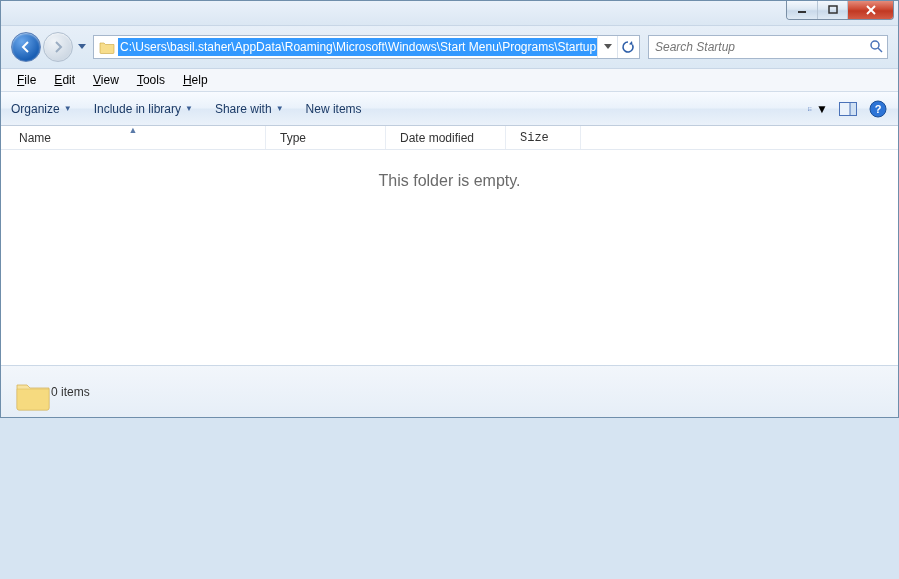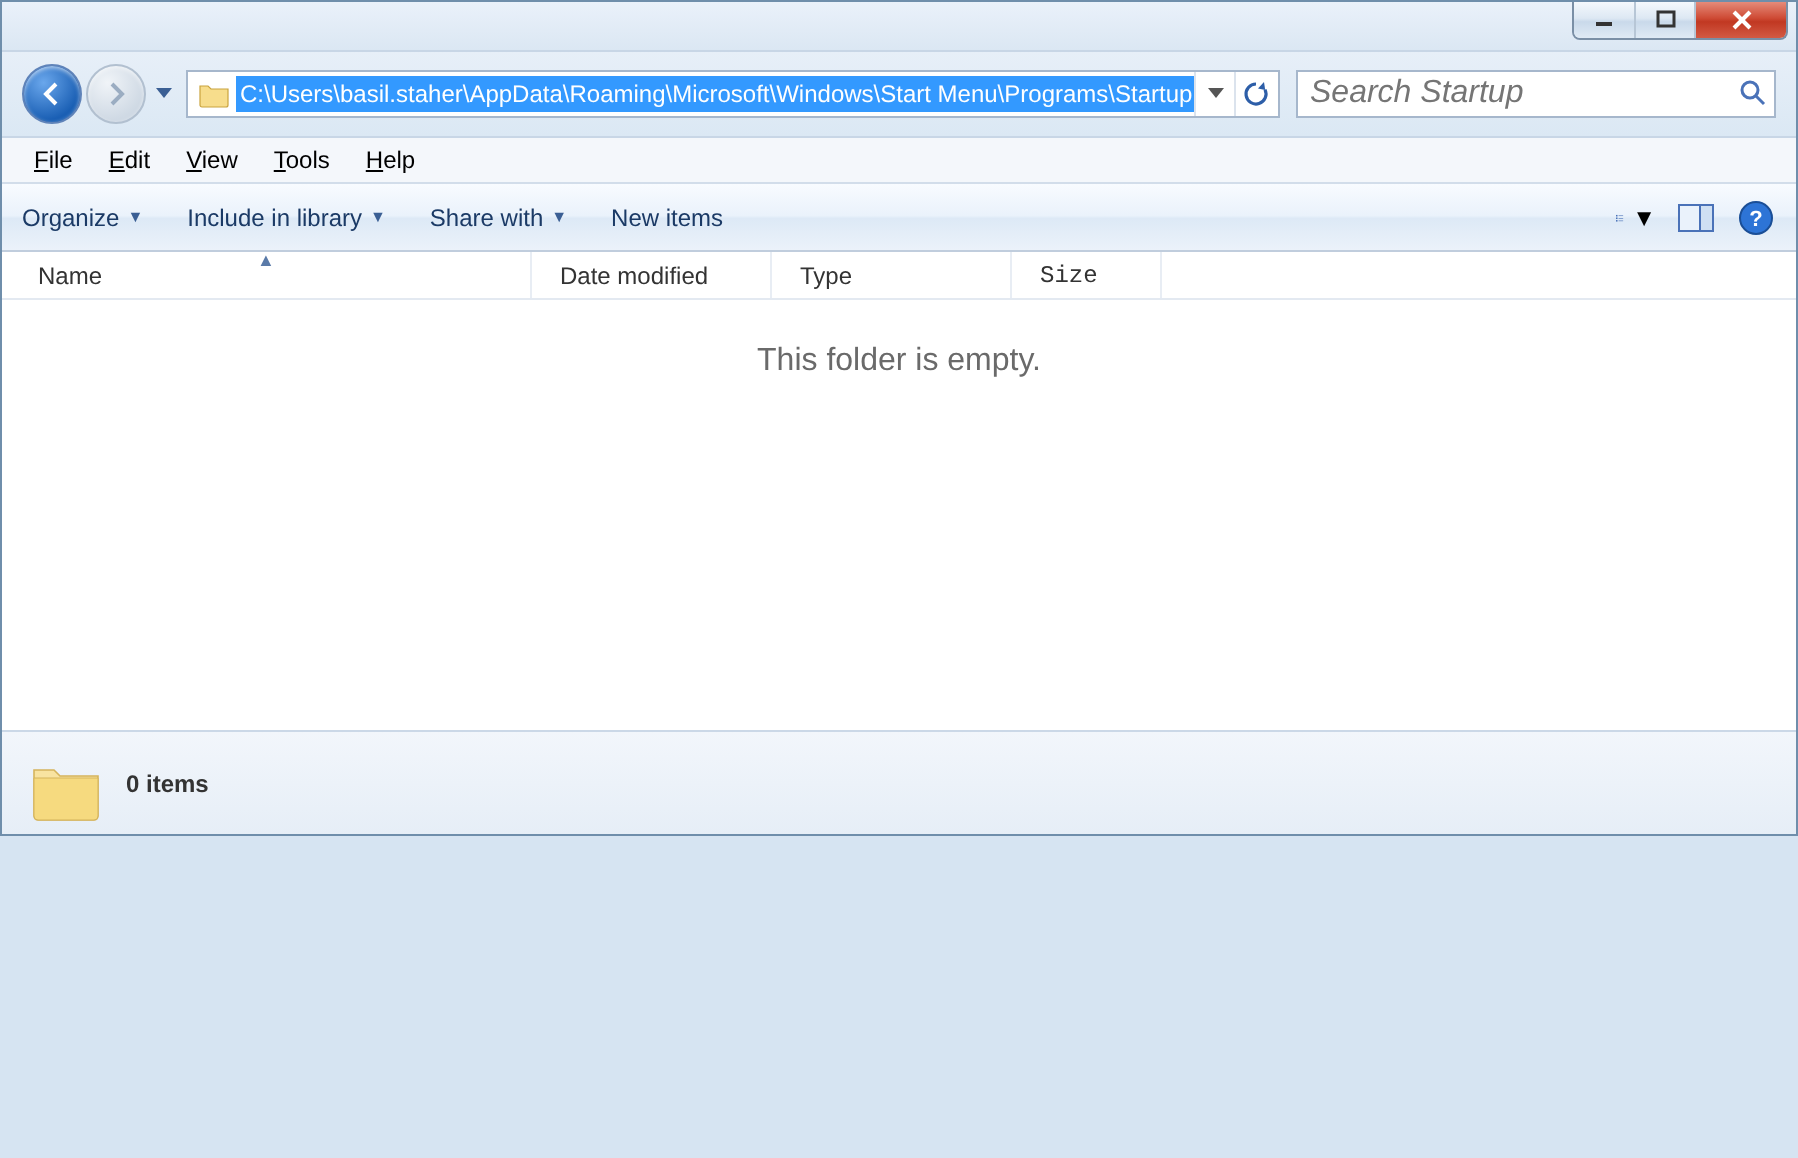--- a/index.html
+++ b/index.html
@@ -144,21 +144,21 @@
     align-items: center;
     padding: 0 4px;
     margin-left: 4px;
   }
   .searchbox input {
     flex: 1;
     border: none;
     outline: none;
     font-style: italic;
     color: #4d7c0f;
-    font-size: 16px;
+    font-size: 12px;
     font-family: inherit;
     background: transparent;
   }
   .searchbox .mag {
     color: #4a72b8;
     cursor: pointer;
   }
 
   
   .menubar {
@@ -255,22 +255,20 @@
   }
 
   
   .statusbar {
     height: 52px;
     background: linear-gradient(#f2f6fb,#e6eef7);
     border-top: 1px solid #cbd8e7;
     display: flex;
     align-items: center;
     padding: 4px 10px;
-    gap: 12px;
-    font-weight: bold;
   }
   .folder-big {
     width: 40px;
     height: 40px;
   }
   .status-text {
     color: #333;
   }
 </style>
 </head>
@@ -399,25 +397,25 @@
         </svg>
       </span>
     </div>
   </div>
 
   <div class="columns">
     <div class="col name">
       <span>Name</span>
       <span class="sort-arrow">▲</span>
     </div>
+    <div class="col type">
+      <span>Type</span>
+    </div>
     <div class="col date">
       <span>Date modified</span>
-    </div>
-    <div class="col type">
-      <span>Type</span>
     </div>
     <div class="col size">
       <span>Size</span>
     </div>
   </div>
 
   <div class="content">
     <div class="empty-msg">This folder is empty.</div>
   </div>
 

